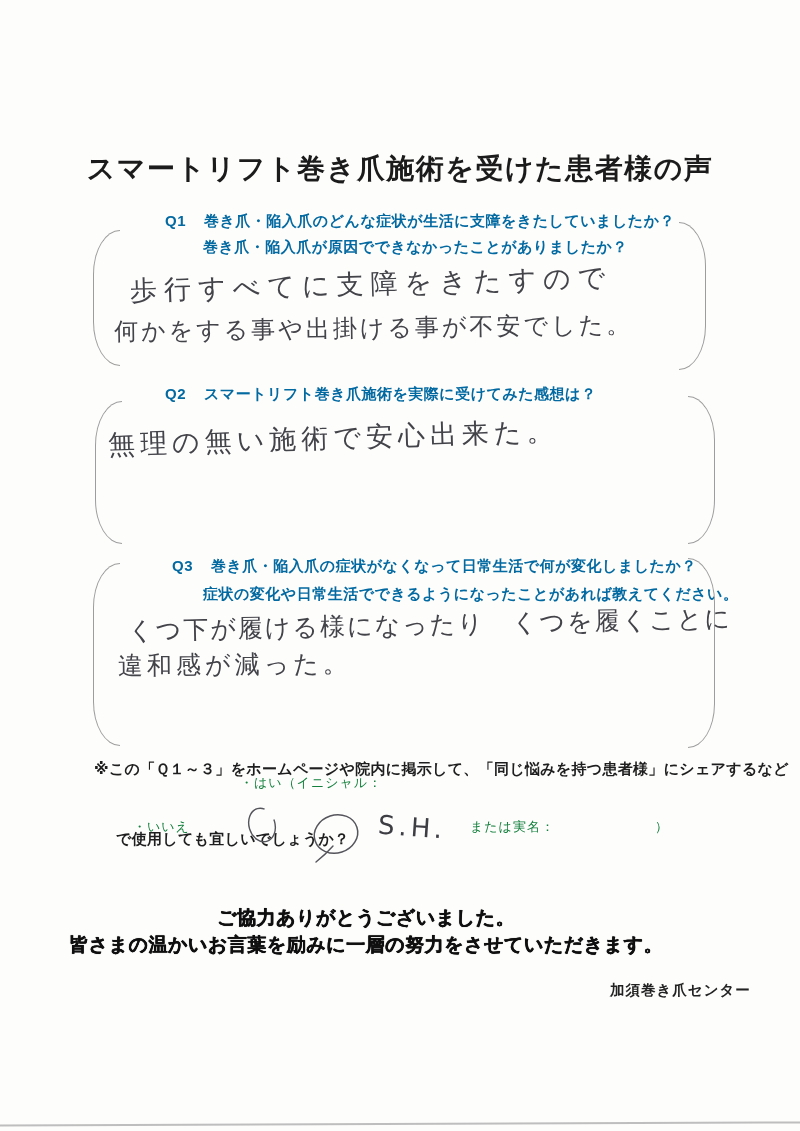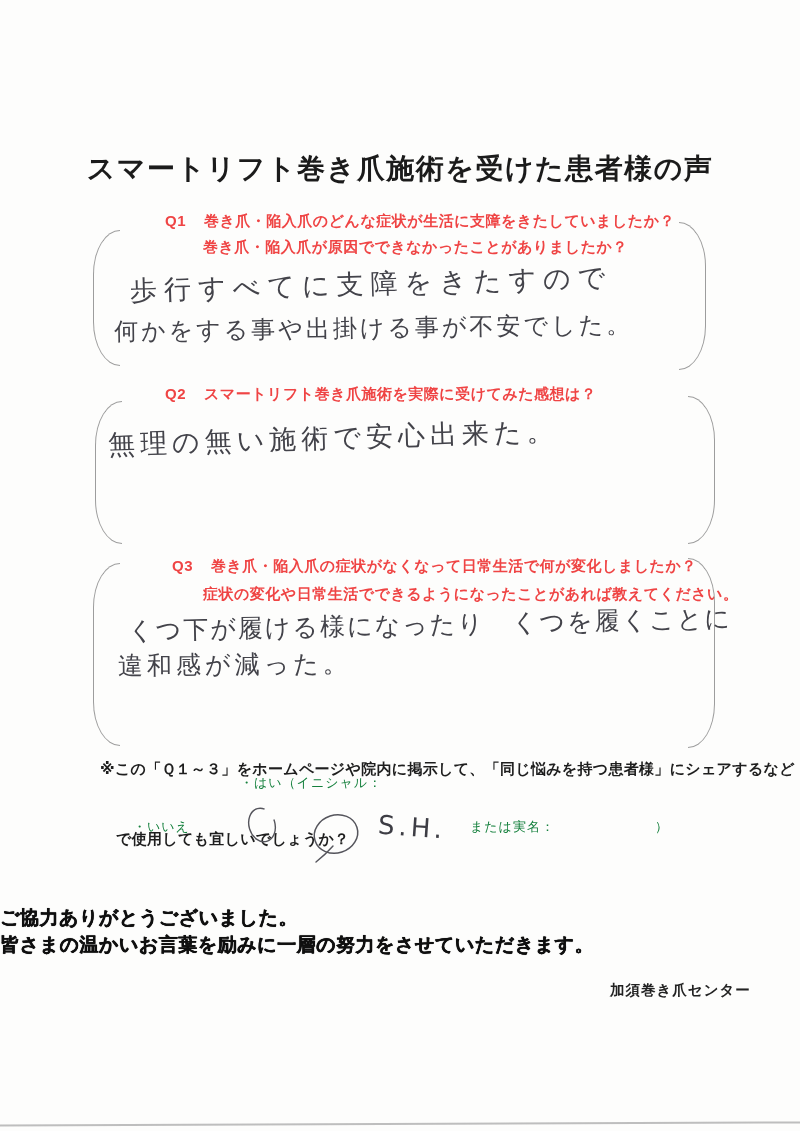--- a/index.html
+++ b/index.html
@@ -9,21 +9,21 @@
     position:relative; width:800px; height:1131px;
     background:#fdfdfc; overflow:hidden; color:#1c1c1c;
   }
   .abs { position:absolute; white-space:nowrap; }
 
   .title {
     left:0; top:150px; width:800px; text-align:center;
     font-size:28px; font-weight:700; letter-spacing:1.5px; color:#1b1b1b;
   }
 
-  .q-line { font-size:15px; font-weight:700; color:#ef4444; letter-spacing:0.5px;text-align:center; }
+  .q-line { font-size:15px; font-weight:700; color:#0369a1; letter-spacing:0.5px;text-align:center; }
   .q-label { display:inline-block; margin-right:18px; }
 
   
   .bracket { position:absolute; }
   .bracket-l {
     width:27px; border:1.6px solid #9d9d9d; border-right:none;
     border-radius:27px 0 0 27px / 44px 0 0 44px;
   }
   .bracket-r {
     width:27px; border:1.6px solid #9d9d9d; border-left:none;
@@ -42,21 +42,21 @@
   .ans-q3b { font-size:25px; letter-spacing:4px; transform:rotate(-0.6deg); }
 
   .consent-line { font-size:15px; font-weight:700; color:#1e1e1e; letter-spacing:0.3px; }
   .option { font-size:13px; font-weight:400; color:#15803d; letter-spacing:1px; }
 
   .initials {
     font-size:26px; letter-spacing:4px; transform:rotate(4deg); color:#3d3d44;
   }
 
   .thanks {
-    left:0; width:732px; text-align:left;
+    left:0; width:732px; text-align:center;
     font-size:19px; font-weight:900; color:#0f0f0f; letter-spacing:0.5px;
     text-shadow:0 0 0.7px #0f0f0f, 0.4px 0 0 #0f0f0f;
   }
 
   .clinic { font-size:14.5px; font-weight:600; letter-spacing:1px; color:#222; }
 
   .scan-edge {
     position:absolute; left:-8px; top:1123px; width:816px; height:1.6px;
     background:#b3b3b3; transform:rotate(-0.22deg); opacity:0.85;
   }
@@ -92,21 +92,21 @@
     <span class="q-label">Q3</span><span>巻き爪・陥入爪の症状がなくなって日常生活で何が変化しましたか？</span>
   </div>
   <div class="abs q-line" style="left:203px; top:585px;">症状の変化や日常生活でできるようになったことがあれば教えてください。</div>
 
   <div class="bracket bracket-l" style="left:93px; top:563px; height:183px;"></div>
   <div class="bracket bracket-r" style="left:688px; top:558px; height:190px;"></div>
 
   <div class="abs hand ans-q3a" style="left:128px; top:608px;">くつ下が履ける様になったり　くつを履くことに</div>
   <div class="abs hand ans-q3b" style="left:118px; top:648px;">違和感が減った。</div>
 
-  <div class="abs consent-line" style="left:100px; top:760px;">※この「Ｑ１～３」をホームページや院内に掲示して、「同じ悩みを持つ患者様」にシェアするなど</div>
+  <div class="abs consent-line" style="left:94px; top:760px;">※この「Ｑ１～３」をホームページや院内に掲示して、「同じ悩みを持つ患者様」にシェアするなど</div>
   <div class="abs consent-line" style="left:116px; top:830px;">で使用しても宜しいでしょうか？</div>
 
   <div class="abs option" style="left:133px; top:818px;">・いいえ</div>
   <div class="abs option" style="left:240px; top:774px;">・はい（イニシャル：</div>
 
   <div class="abs hand initials" style="left:378px; top:812px;">S.H.</div>
 
   <div class="abs option" style="left:470px; top:818px;">または実名：</div>
   <div class="abs option" style="left:655px; top:818px;">）</div>
 

